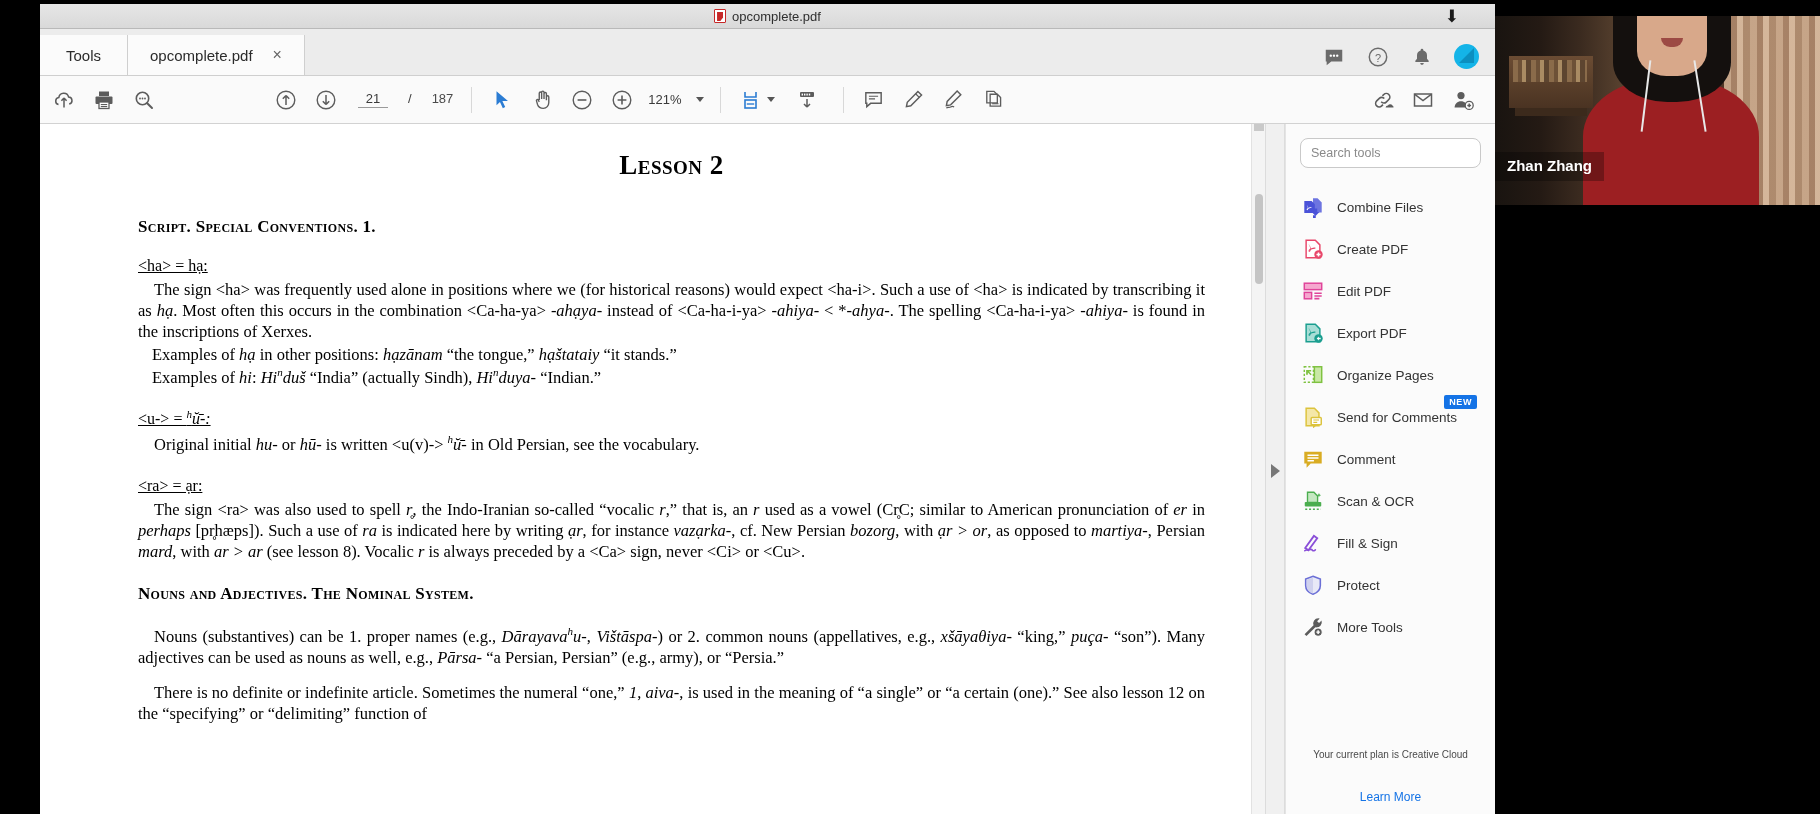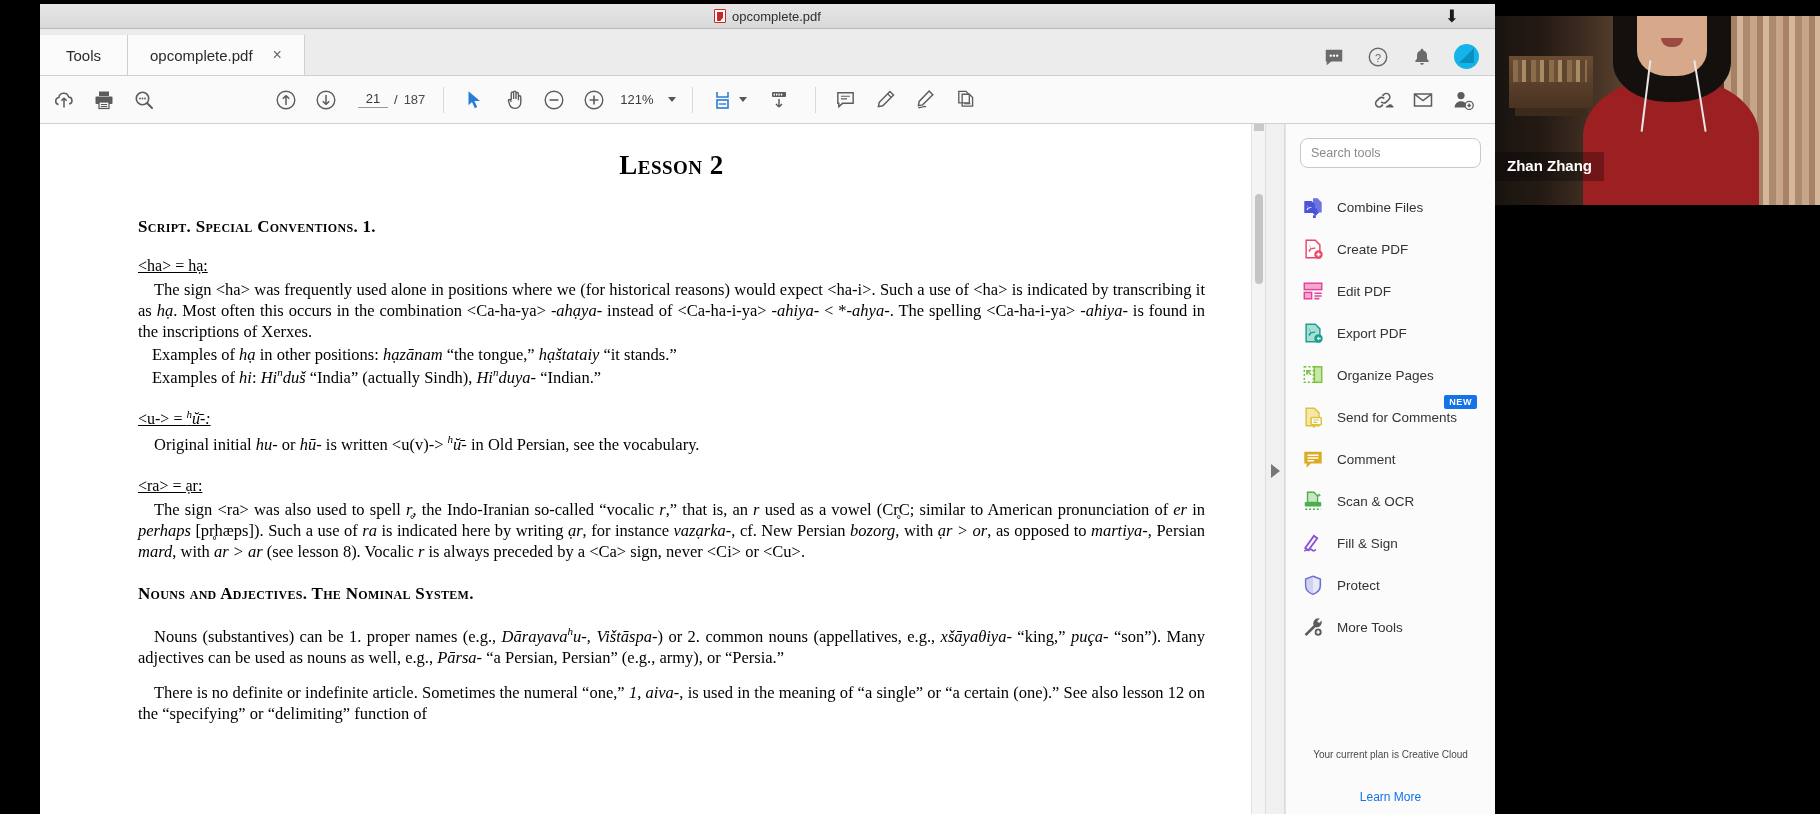--- a/index.html
+++ b/index.html
@@ -66,21 +66,21 @@
   .toolbar {
     height: 48px; background: #fafafa; border-bottom: 1px solid #d2d2d2;
     display: flex; align-items: center; position: relative;
   }
   .tgroup { display: flex; align-items: center; }
   .tbtn {
     width: 40px; height: 40px; display: flex; align-items: center; justify-content: center;
     color: #5c5c5c; cursor: pointer;
   }
   .tsep { width: 1px; height: 26px; background: #d8d8d8; margin: 0 10px; }
-  .pagebox { display: flex; align-items: center; font-size: 13px; color: #3a3a3a; gap: 6px; }
+  .pagebox { display: flex; font-size: 13px; color: #3a3a3a; gap: 20px; }
   .pagenum {
     width: 30px; text-align: center; border-bottom: 1px solid #9a9a9a;
     padding-bottom: 1px;
   }
   .pagetotal { color: #4a4a4a; }
   .zoombox { display: flex; align-items: center; font-size: 13px; color: #3a3a3a; gap: 14px; padding-left: 6px; }
   .caret { width:0; height:0; border-left:4px solid transparent; border-right:4px solid transparent; border-top:5px solid #555; }
 
   
   .mainrow { display: flex; height: calc(814px - 25px - 47px - 48px); }

